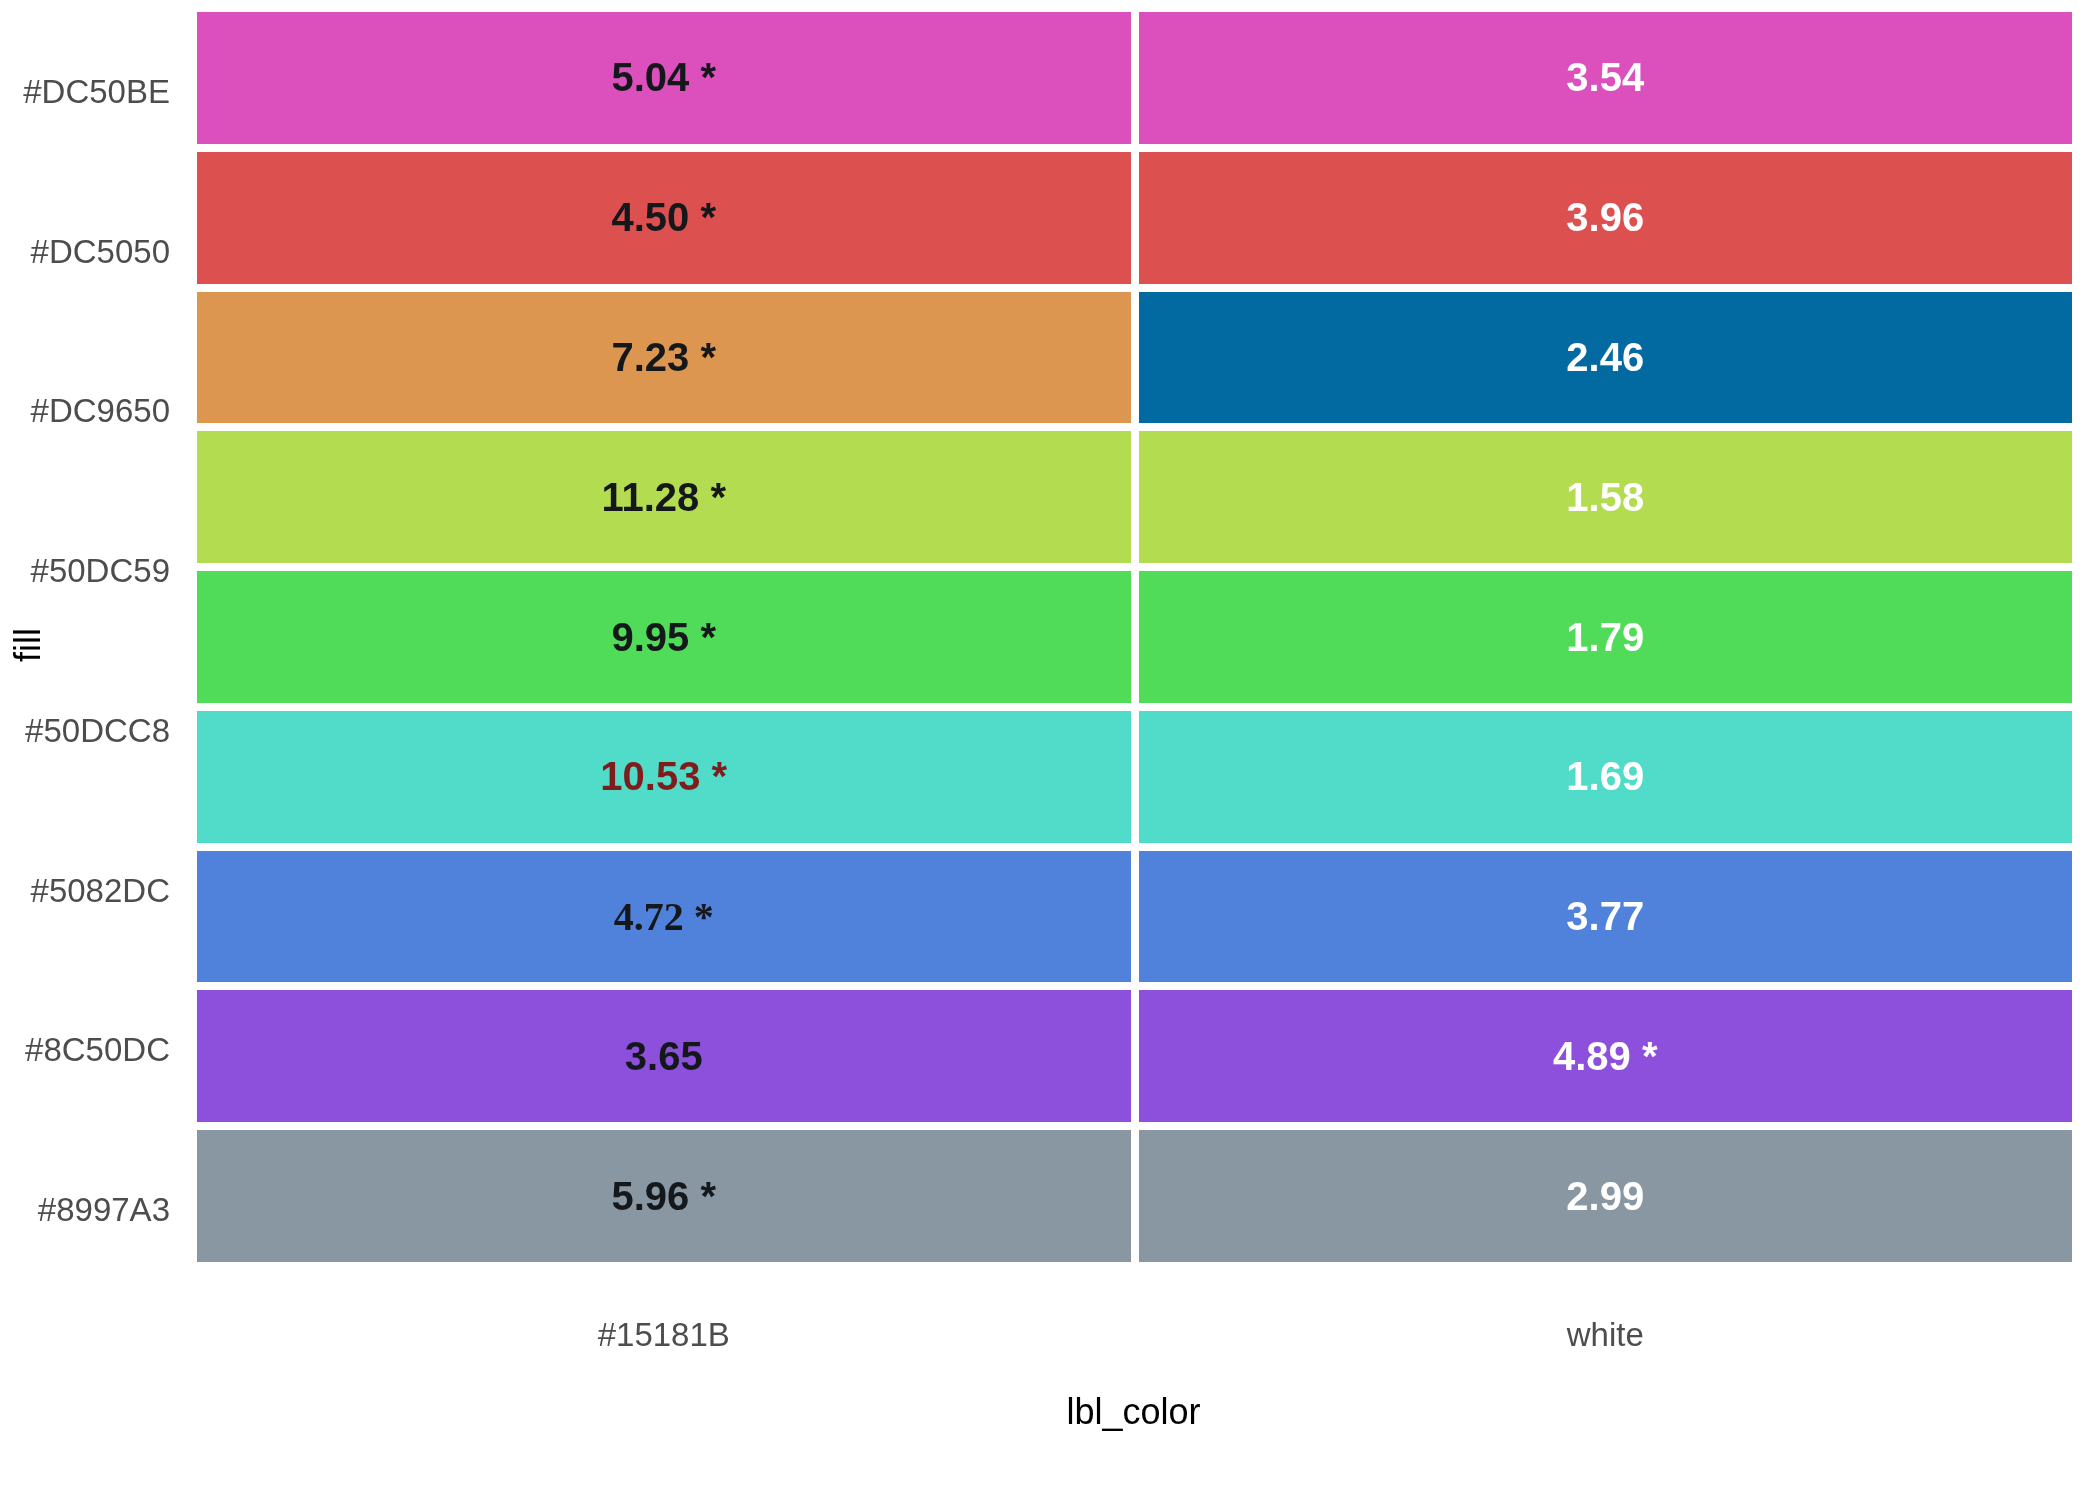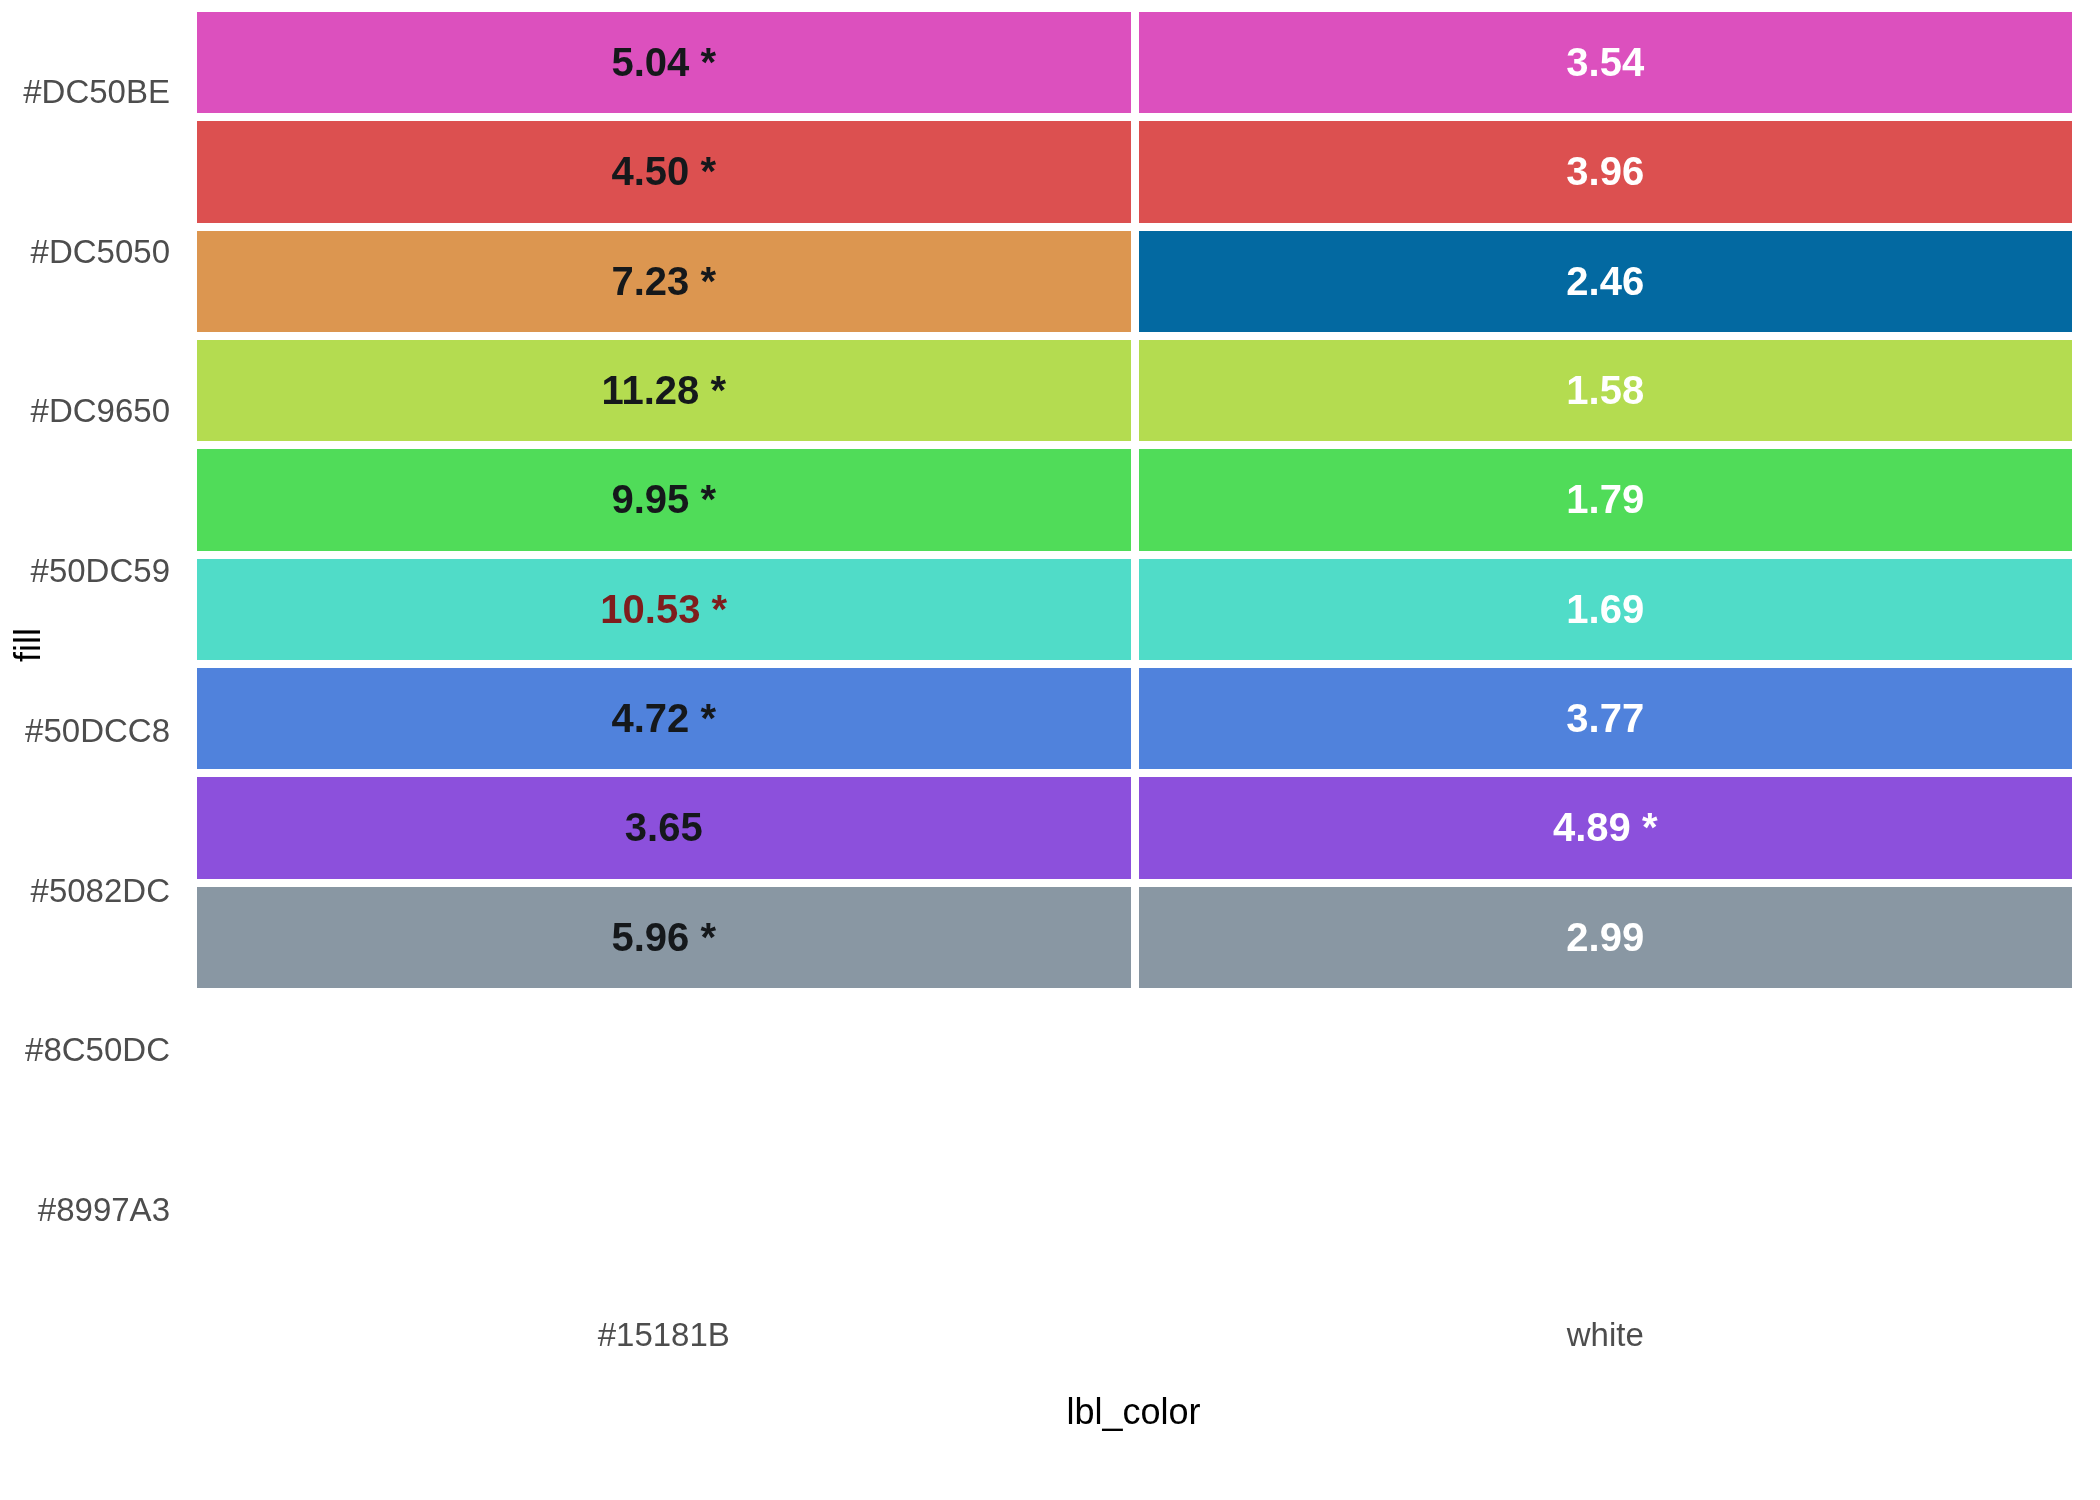--- a/index.html
+++ b/index.html
@@ -61,21 +61,21 @@
     color: #4d4d4d;
     white-space: nowrap;
   }
 
   
   .grid {
     position: absolute;
     left: 197px;
     top: 12px;
     width: 1875px;
-    height: 976px;
+    height: 1250px;
     display: flex;
     flex-direction: column;
   }
   .row {
     flex: 1 1 0;
     display: flex;
     flex-direction: row;
     gap: 8px;
     padding-bottom: 8px;
     box-sizing: border-box;
@@ -168,21 +168,21 @@
       </div>
       <div class="row">
         <div class="tile" style="background: rgb(80, 220, 89); color: rgb(21, 24, 27);">9.95 *</div>
         <div class="tile" style="background: rgb(80, 220, 89); color: rgb(255, 255, 255);">1.79</div>
       </div>
       <div class="row">
         <div class="tile" style="background: rgb(80, 220, 200); color: #7f1d1d;">10.53 *</div>
         <div class="tile" style="background: rgb(80, 220, 200); color: rgb(255, 255, 255);">1.69</div>
       </div>
       <div class="row">
-        <div class="tile" style="background: rgb(80, 130, 220); color: rgb(21, 24, 27);">4.72 *</div>
+        <div class="tile" style="background: rgb(80, 130, 220); color: rgb(21, 24, 27); font-family: Liberation Serif, serif;">4.72 *</div>
         <div class="tile" style="background: rgb(80, 130, 220); color: rgb(255, 255, 255);">3.77</div>
       </div>
       <div class="row">
         <div class="tile" style="background: rgb(140, 80, 220); color: rgb(21, 24, 27);">3.65</div>
         <div class="tile" style="background: rgb(140, 80, 220); color: rgb(255, 255, 255);">4.89 *</div>
       </div>
       <div class="row">
         <div class="tile" style="background: rgb(137, 151, 163); color: rgb(21, 24, 27);">5.96 *</div>
         <div class="tile" style="background: rgb(137, 151, 163); color: rgb(255, 255, 255);">2.99</div>
       </div>

